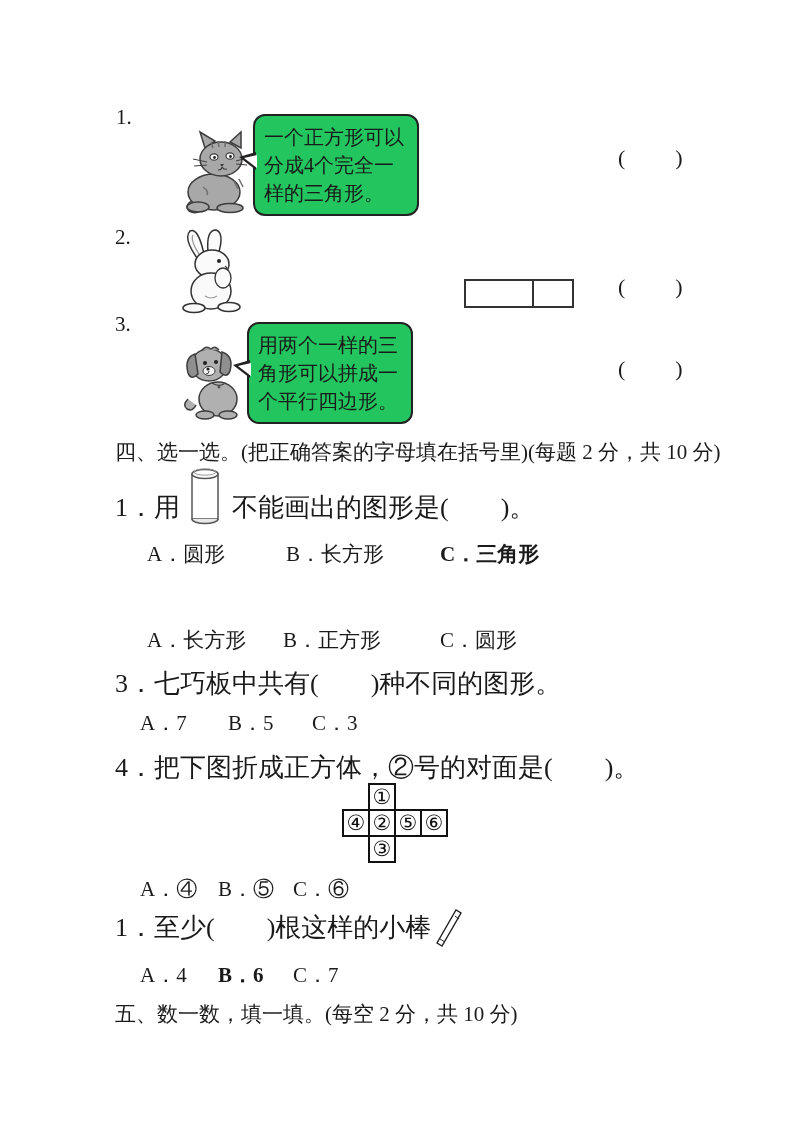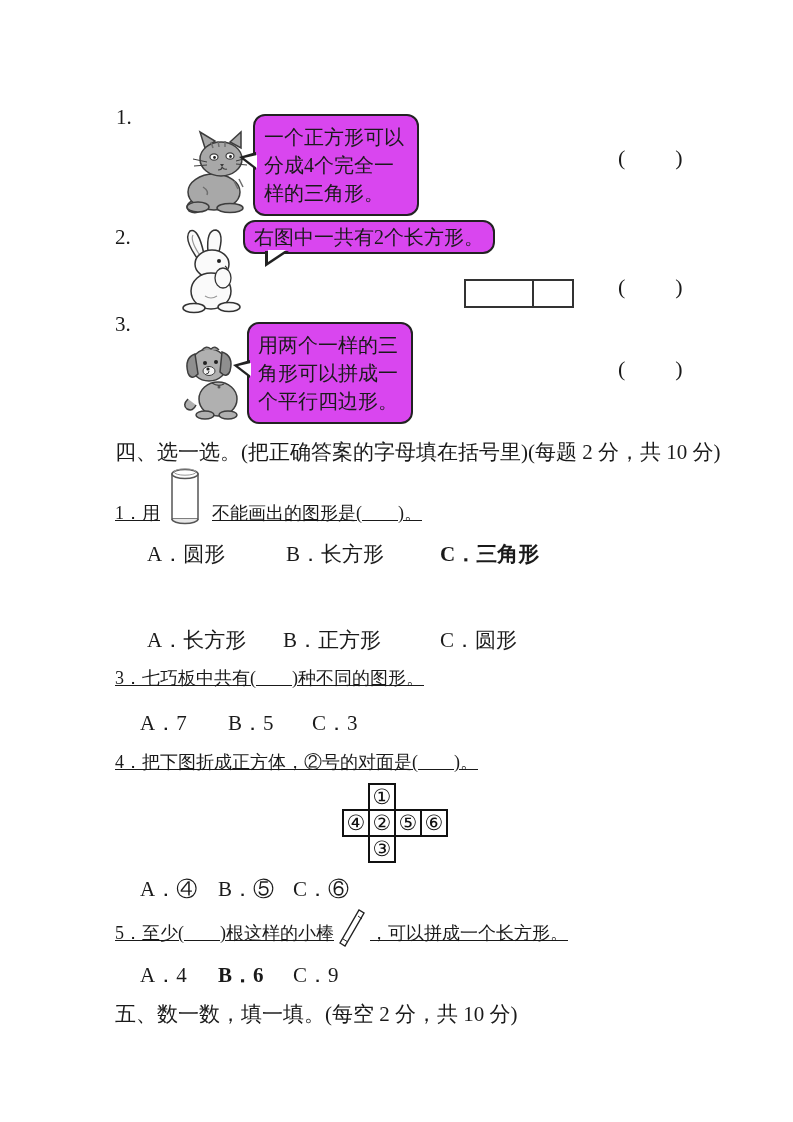--- a/index.html
+++ b/index.html
@@ -4,27 +4,27 @@
 <style>
   * { margin:0; padding:0; box-sizing:border-box; }
   html,body { background:#ffffff; }
   .page {
     position:relative; width:793px; height:1122px; background:#ffffff;
     font-family:"Liberation Serif","DejaVu Serif",serif;
     color:#1a1a1a; overflow:hidden;
   }
   .abs { position:absolute; }
   .qnum { font-size:21px; }
-  .qtext { font-size:18px; white-space:nowrap;text-decoration:underline; }
+  .qtext { font-size:26px; white-space:nowrap; }
   .opt { position:absolute; font-size:21px; white-space:nowrap; }
   .answer { position:absolute; font-size:22px; letter-spacing:2px; white-space:nowrap; }
 
   
   .bubble {
-    position:absolute; background:#d946ef; border:2px solid #222; border-radius:12px;
+    position:absolute; background:#22c55e; border:2px solid #222; border-radius:12px;
     font-size:20px; line-height:28px; padding:7px 9px; white-space:pre-line;
   }
   .bubble-single { white-space:nowrap; line-height:24px; padding:3px 9px; }
   .tail-left::before {
     content:""; position:absolute; left:-16px; top:36px; width:0; height:0;
     border-top:5px solid transparent; border-bottom:13px solid transparent;
     border-right:17px solid #222;
   }
   .tail-left::after {
     content:""; position:absolute; left:-11px; top:39px; width:0; height:0;
@@ -99,21 +99,20 @@
     <ellipse cx="31" cy="38" rx="17" ry="14" fill="#fafafa" stroke="#333" stroke-width="1.5"></ellipse>
     <circle cx="38" cy="35" r="2" fill="#222"></circle>
     <path d="M44 40 Q47 42 45 44" fill="none" stroke="#333" stroke-width="1.2"></path>
     <ellipse cx="30" cy="65" rx="20" ry="18" fill="#fafafa" stroke="#333" stroke-width="1.5"></ellipse>
     <ellipse cx="42" cy="52" rx="8" ry="10" fill="#fafafa" stroke="#333" stroke-width="1.3"></ellipse>
     <ellipse cx="13" cy="82" rx="11" ry="4.5" fill="#fafafa" stroke="#333" stroke-width="1.5"></ellipse>
     <ellipse cx="48" cy="81" rx="11" ry="4.5" fill="#fafafa" stroke="#333" stroke-width="1.5"></ellipse>
     <path d="M24 70 Q30 74 36 70" fill="none" stroke="#999" stroke-width="1.2"></path>
   </svg>
 
-  <div class="bubble bubble-single tail-bottom" style="left:243px; top:220px;">右图中一共有2个长方形。</div>
 
   <div class="rect-figure">
     <div class="rect-divider"></div>
   </div>
 
   <span class="answer" style="left:618px; top:272px;">(　　)</span>
 
   <span class="abs qnum" style="left:115px; top:312px;">3.</span>
 
   <svg class="abs" style="left:178px; top:341px;" width="70" height="80" viewBox="0 0 70 80">
@@ -174,26 +173,25 @@
     <div class="net-cell" style="left:52px; top:26px;">⑤</div>
     <div class="net-cell" style="left:78px; top:26px;">⑥</div>
     <div class="net-cell" style="left:26px; top:52px;">③</div>
   </div>
 
   <span class="opt" style="left:140px; top:875px;">A．④</span>
   <span class="opt" style="left:218px; top:875px;">B．⑤</span>
   <span class="opt" style="left:293px; top:875px;">C．⑥</span>
 
   <div class="inline-row" style="left:115px; top:902px; height:46px;">
-    <span class="qtext">5．至少(　　)根这样的小棒</span>
+    <span class="qtext">1．至少(　　)根这样的小棒</span>
     <svg width="30" height="42" viewBox="0 0 30 42" style="margin:0 3px;">
       <path d="M3 37 L8 40 L27 7 L22 4 Z" fill="#fff" stroke="#222" stroke-width="1.4"></path>
       <path d="M6 33 L11 36 M21 10 L25 13" stroke="#222" stroke-width="1"></path>
     </svg>
-    <span class="qtext">，可以拼成一个长方形。</span>
   </div>
   <span class="opt" style="left:140px; top:961px;">A．4</span>
   <span class="opt" style="left:218px; top:961px;font-weight:bold;">B．6</span>
-  <span class="opt" style="left:293px; top:961px;">C．9</span>
+  <span class="opt" style="left:293px; top:961px;">C．7</span>
 
   <div class="sec-title" style="left:115px; top:1000px;">五、数一数，填一填。(每空 2 分，共 10 分)</div>
 
 </div>
 
 </body></html>

